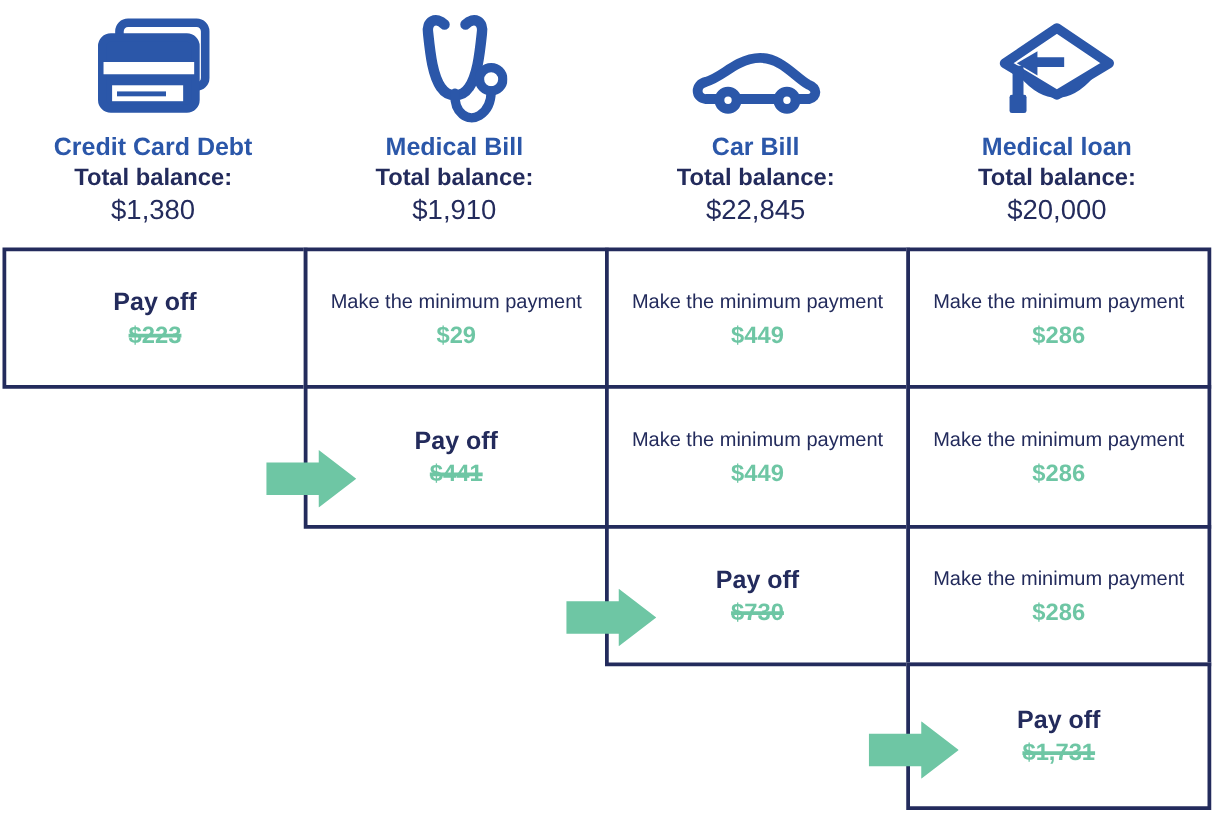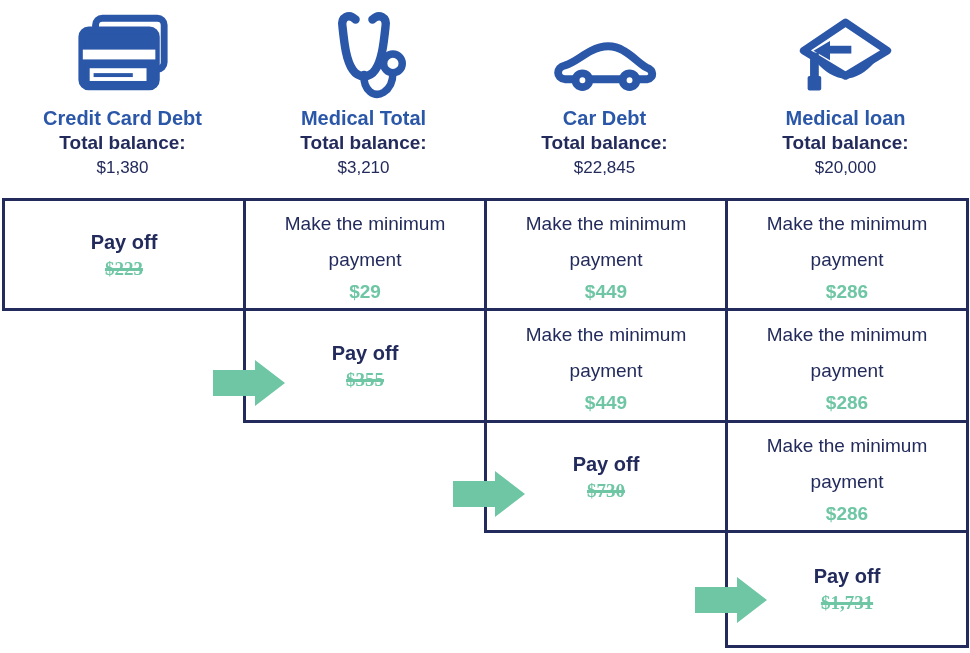--- a/index.html
+++ b/index.html
@@ -17,33 +17,33 @@
 
   
   .col-header{
     position:absolute;top:0;height:196px;width:241px;
     display:flex;flex-direction:column;align-items:center;
     text-align:center;padding-top:4px;box-sizing:border-box;
   }
   .icon-slot{height:102px;display:flex;align-items:center;justify-content:center;}
   .col-title{font-size:20px;font-weight:bold;color:var(--blue);line-height:24px;}
   .balance-label{font-size:19px;font-weight:bold;color:var(--navy);line-height:25px;}
-  .balance-amount{font-size:17px;color:var(--navy);line-height:25px;}
+  .balance-amount{font-size:22px;color:var(--navy);line-height:25px;}
 
   
   .cell{
     position:absolute;box-sizing:border-box;
     border:3px solid var(--navy);background:#fff;
     display:flex;flex-direction:column;align-items:center;justify-content:center;
     text-align:center;z-index:1;
   }
-  .min-label{font-size:19px;line-height:36px;color:var(--navy);max-width:205px;}
+  .min-label{font-size:16px;line-height:26px;color:var(--navy);max-width:205px;}
   .payoff-label{font-size:20px;line-height:26px;font-weight:bold;color:var(--navy);}
   .amount{font-size:19px;line-height:25px;font-weight:bold;color:var(--green);margin-top:1px;}
-  .strike{text-decoration:line-through;text-decoration-thickness:3px;font-family:Liberation Serif, serif;}
+  .strike{text-decoration:line-through;text-decoration-thickness:3px;}
 
   .arrow{position:absolute;z-index:3;width:72px;height:46px;}
 </style>
 </head>
 <body>
 
 <div class="canvas">
 
   <div class="col-header" style="left:2px">
     <div class="icon-slot">
@@ -61,34 +61,34 @@
   </div>
 
   <div class="col-header" style="left:243px">
     <div class="icon-slot">
       <svg width="84" height="96" viewBox="0 0 90 100">
         <path d="M36,12 C29,5 20,9 22,20 C24,39 26,56 33,66 C39,75 51,75 57,66 C64,56 66,39 68,20 C70,9 61,5 54,12" fill="none" stroke="#2B57A9" stroke-width="9" stroke-linecap="round"></path>
         <path d="M45,71 C44,88 56,96 66,90 C74,85 76,77 76,69" fill="none" stroke="#2B57A9" stroke-width="8" stroke-linecap="round"></path>
         <circle cx="76" cy="59" r="10" fill="none" stroke="#2B57A9" stroke-width="8"></circle>
       </svg>
     </div>
-    <div class="col-title">Medical Total</div>
+    <div class="col-title">Medical Bill</div>
     <div class="balance-label">Total balance:</div>
-    <div class="balance-amount">$3,210</div>
+    <div class="balance-amount">$1,910</div>
   </div>
 
   <div class="col-header" style="left:484px">
     <div class="icon-slot">
       <svg width="108" height="64" viewBox="0 0 110 65" style="margin-top:18px">
         <path d="M14,48 C5,47 5,36 14,34 C24,31 31,24 41,19 C53,13 64,13 74,19 C83,24 90,32 97,36 C105,39 105,46 98,48 Z" fill="none" stroke="#2B57A9" stroke-width="8" stroke-linejoin="round"></path>
         <circle cx="32" cy="49" r="7" fill="#fff" stroke="#2B57A9" stroke-width="8"></circle>
         <circle cx="80" cy="49" r="7" fill="#fff" stroke="#2B57A9" stroke-width="8"></circle>
       </svg>
     </div>
-    <div class="col-title">Car Debt</div>
+    <div class="col-title">Car Bill</div>
     <div class="balance-label">Total balance:</div>
     <div class="balance-amount">$22,845</div>
   </div>
 
   <div class="col-header" style="left:725px">
     <div class="icon-slot">
       <svg width="102" height="86" viewBox="0 0 105 85">
         <path d="M26,46 Q52,76 78,46" fill="none" stroke="#2B57A9" stroke-width="11"></path>
         <polygon points="52,9 95,38 52,64 9,38" fill="#fff" stroke="#2B57A9" stroke-width="8" stroke-linejoin="round"></polygon>
         <path d="M58,37 L32,37" fill="none" stroke="#2B57A9" stroke-width="8"></path>
@@ -114,21 +114,21 @@
     <div class="min-label">Make the minimum payment</div>
     <div class="amount">$449</div>
   </div>
   <div class="cell" style="left:725px;top:198px;width:244px;height:113px">
     <div class="min-label">Make the minimum payment</div>
     <div class="amount">$286</div>
   </div>
 
   <div class="cell" style="left:243px;top:308px;width:244px;height:115px">
     <div class="payoff-label">Pay off</div>
-    <div class="amount strike">$355</div>
+    <div class="amount strike">$441</div>
   </div>
   <div class="cell" style="left:484px;top:308px;width:244px;height:115px">
     <div class="min-label">Make the minimum payment</div>
     <div class="amount">$449</div>
   </div>
   <div class="cell" style="left:725px;top:308px;width:244px;height:115px">
     <div class="min-label">Make the minimum payment</div>
     <div class="amount">$286</div>
   </div>
 

